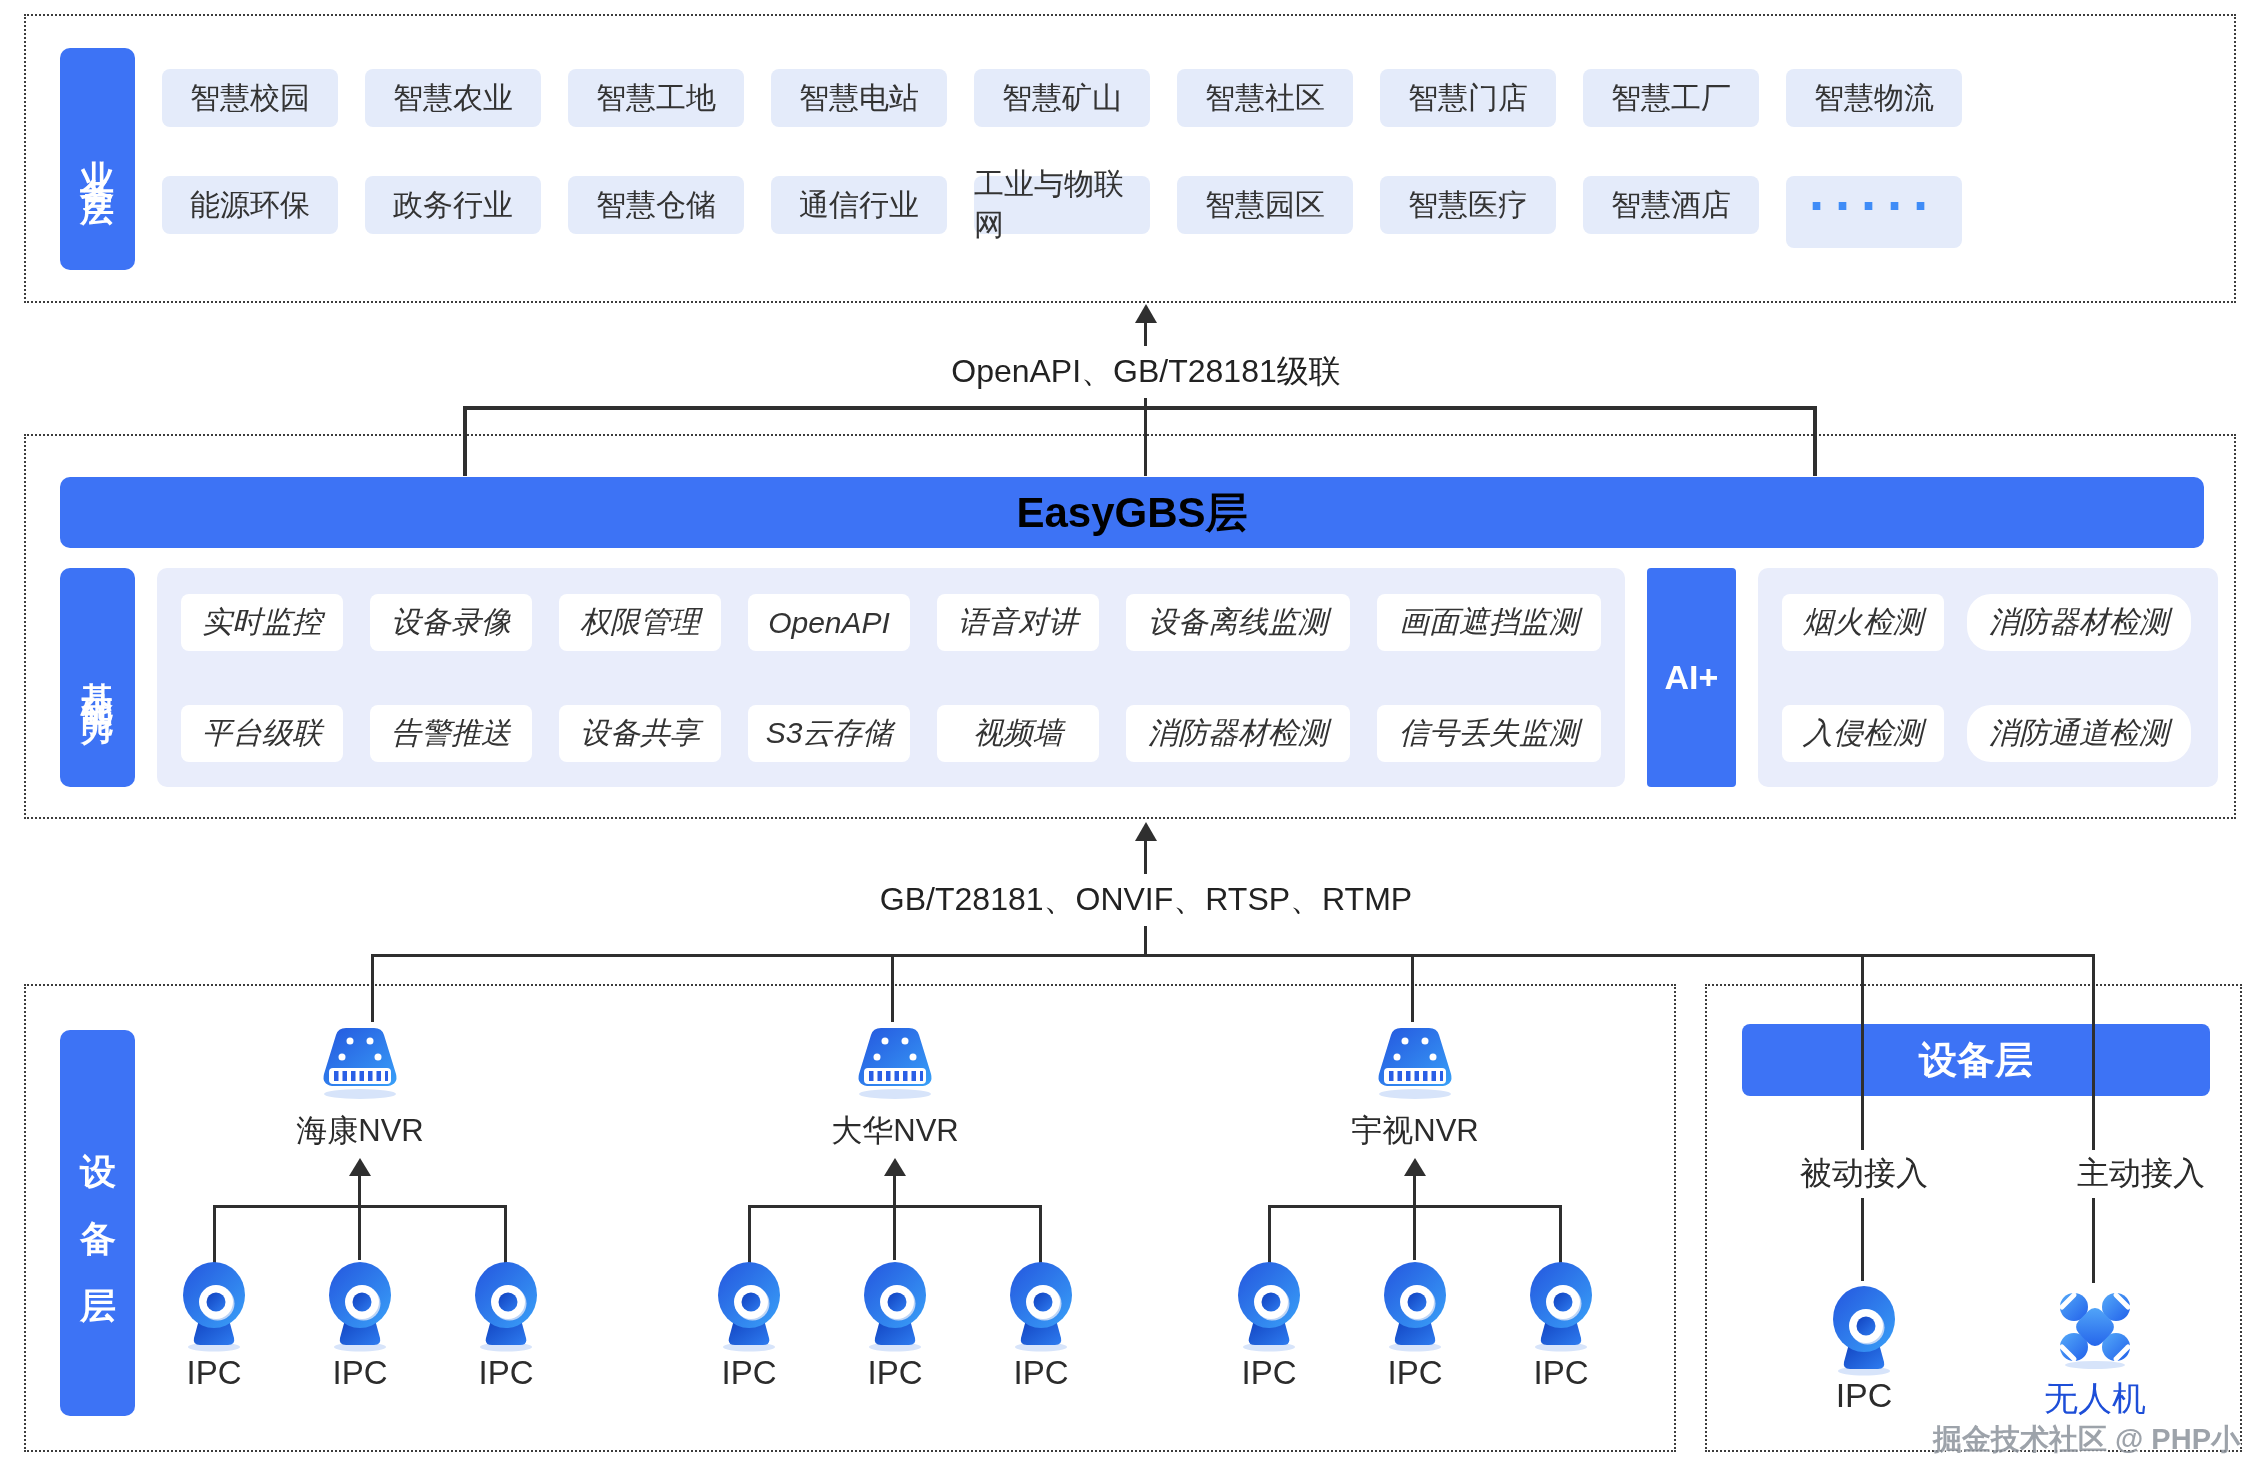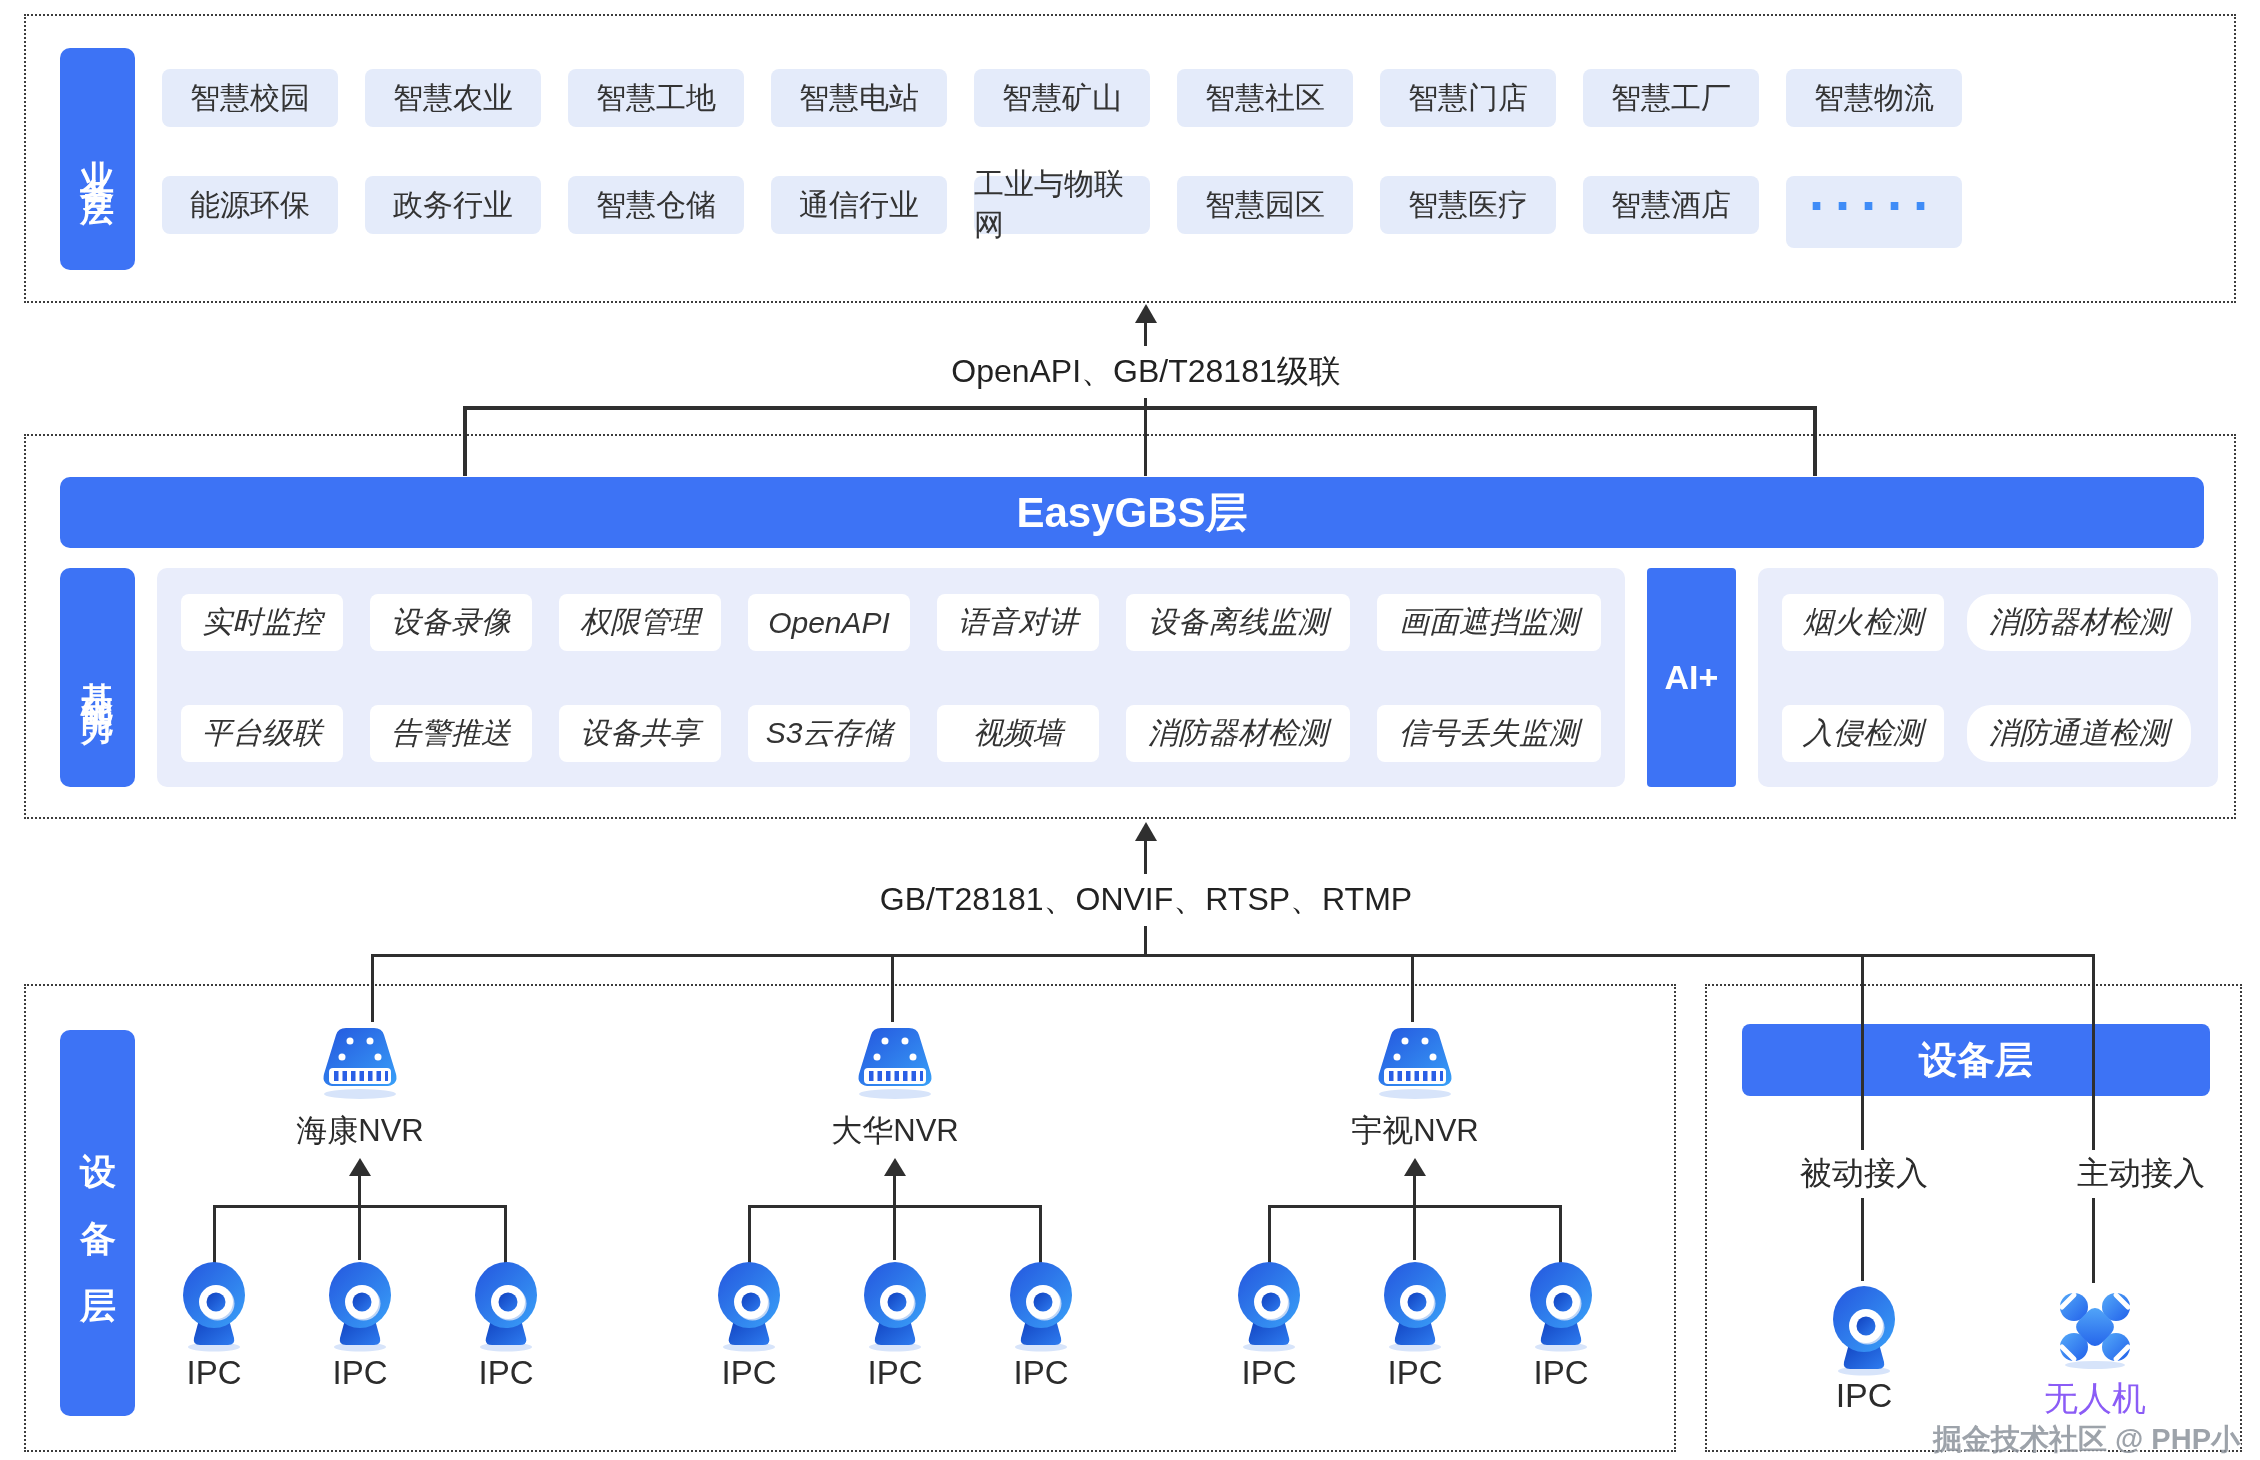--- a/index.html
+++ b/index.html
@@ -34,21 +34,21 @@
     border-left:11px solid transparent;border-right:11px solid transparent;
     border-bottom:19px solid var(--line);}
   .conn-label-wrap{position:absolute;text-align:center;z-index:3;}
   .conn-label{display:inline-block;background:#fff;padding:4px 16px;
     font-size:32px;font-weight:500;color:#222;}
 
   
   #gbs-section{left:24px;top:434px;width:2212px;height:385px;}
   #gbs-bar{position:absolute;left:34px;top:41px;width:2144px;height:71px;background:var(--primary);
     border-radius:10px;display:flex;align-items:center;justify-content:center;
-    color:#ffffff;font-size:42px;font-weight:700;z-index:1;}
+    color:#000000;font-size:42px;font-weight:700;z-index:1;}
   #cap-row{position:absolute;left:34px;top:132px;width:2144px;height:219px;display:flex;gap:22px;}
   #cap-label{width:75px;height:219px;font-size:32px;letter-spacing:.32em;flex:none;}
   .cap-panel{background:var(--panel);border-radius:10px;box-sizing:border-box;padding:26px 24px 0 24px;}
   #cap-panel-main{flex:1;}
   .cap-prow{display:flex;gap:27px;}
   .cap-prow + .cap-prow{margin-top:54px;}
   .capbox{height:57px;background:#fff;border-radius:8px;display:flex;align-items:center;justify-content:center;
     font-size:30px;font-weight:500;color:var(--text);flex:none;width:162px;font-style:italic;}
   .capbox.wide{width:224px;}
   #ai-label{width:89px;height:219px;background:var(--primary);border-radius:4px;color:#fff;
@@ -78,21 +78,21 @@
   .cam-label.c0{left:0;} .cam-label.c1{left:146px;} .cam-label.c2{left:292px;}
 
   #dev-right{left:1705px;top:984px;width:537px;height:468px;}
   #dev-right-bar{position:absolute;left:35px;top:38px;width:468px;height:72px;background:var(--primary);
     border-radius:8px;display:flex;align-items:center;justify-content:center;color:#fff;font-size:38px;font-weight:700;}
   .access-label{position:absolute;top:166px;width:220px;text-align:center;font-size:32px;font-weight:500;color:#2b2b2b;}
   #passive-label{left:47px;} #active-label{left:278px;text-align:right;}
   #right-ipc-icon{position:absolute;left:117px;top:298px;width:80px;height:92px;}
   #drone-icon{position:absolute;left:346px;top:300px;width:84px;height:84px;}
   #right-ipc-label{position:absolute;left:97px;top:390px;width:120px;text-align:center;font-size:34px;font-weight:500;color:#2b2b2b;}
-  #drone-label{position:absolute;left:288px;top:390px;width:200px;text-align:center;font-size:34px;font-weight:500;color:#8b5cf6;}
+  #drone-label{position:absolute;left:288px;top:390px;width:200px;text-align:center;font-size:34px;font-weight:500;color:#1d4ed8;}
 
   #watermark{position:absolute;left:1910px;top:1420px;width:330px;text-align:right;z-index:4;
     font-size:29px;font-weight:600;color:#8d939c;opacity:.85;text-shadow:1px 1px 0 #fff;}
 </style>
 </head>
 <body>
 
 <svg width="0" height="0" style="position:absolute">
   <defs>
     <linearGradient id="gB" x1="0" y1="0" x2="1" y2="1">

